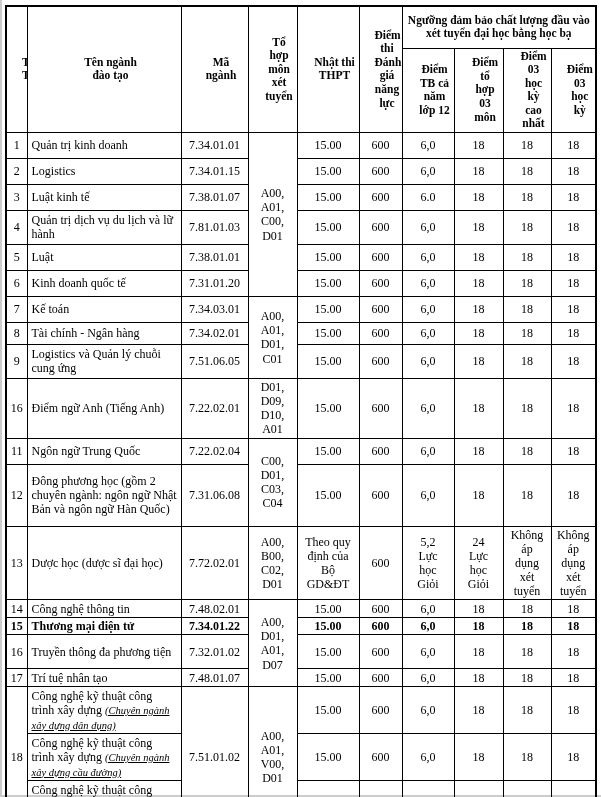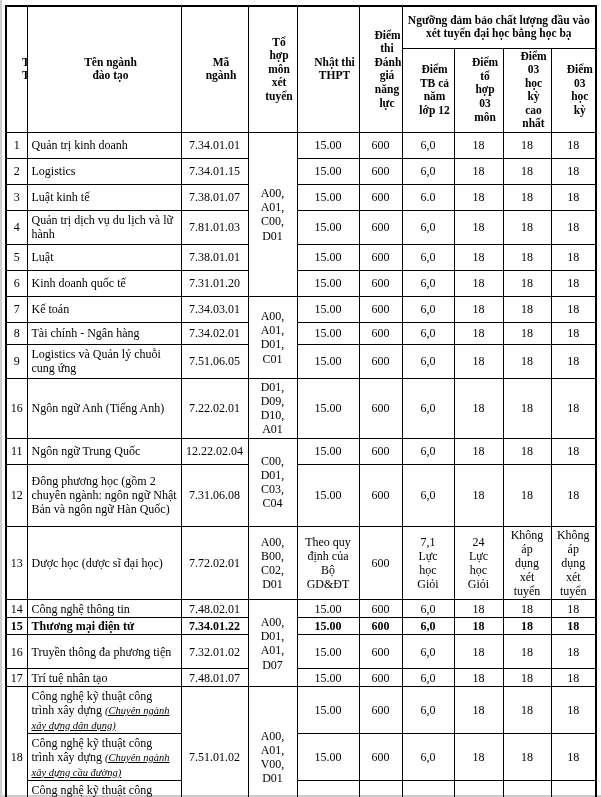--- a/index.html
+++ b/index.html
@@ -197,37 +197,37 @@
           <td>7.51.06.05</td>
           <td>15.00</td>
           <td>600</td>
           <td>6,0</td>
           <td>18</td>
           <td>18</td>
           <td>18</td>
         </tr>
         <tr style="height: 52px;">
           <td>16</td>
-          <td class="name"><span>Ngôn ngữ Anh (Tiếng Anh)</span></td>
+          <td class="name"><span>Điểm ngữ Anh (Tiếng Anh)</span></td>
           <td>7.22.02.01</td>
           <td>D01,
 D09,
 D10,
 A01</td>
           <td>15.00</td>
           <td>600</td>
           <td>6,0</td>
           <td>18</td>
           <td>18</td>
           <td>18</td>
         </tr>
         <tr style="height: 26px;">
           <td>11</td>
           <td class="name"><span>Ngôn ngữ Trung Quốc</span></td>
-          <td>12.22.02.04</td>
+          <td>7.22.02.04</td>
           <td rowspan="2">C00,
 D01,
 C03,
 C04</td>
           <td>15.00</td>
           <td>600</td>
           <td>6,0</td>
           <td>18</td>
           <td>18</td>
           <td>18</td>
@@ -249,21 +249,21 @@
           <td>7.72.02.01</td>
           <td>A00,
 B00,
 C02,
 D01</td>
           <td>Theo quy
 định của
 Bộ
 GD&amp;ĐT</td>
           <td>600</td>
-          <td>7,1
+          <td>5,2
 Lực
 học
 Giỏi</td>
           <td>24
 Lực
 học
 Giỏi</td>
           <td>Không
 áp
 dụng

